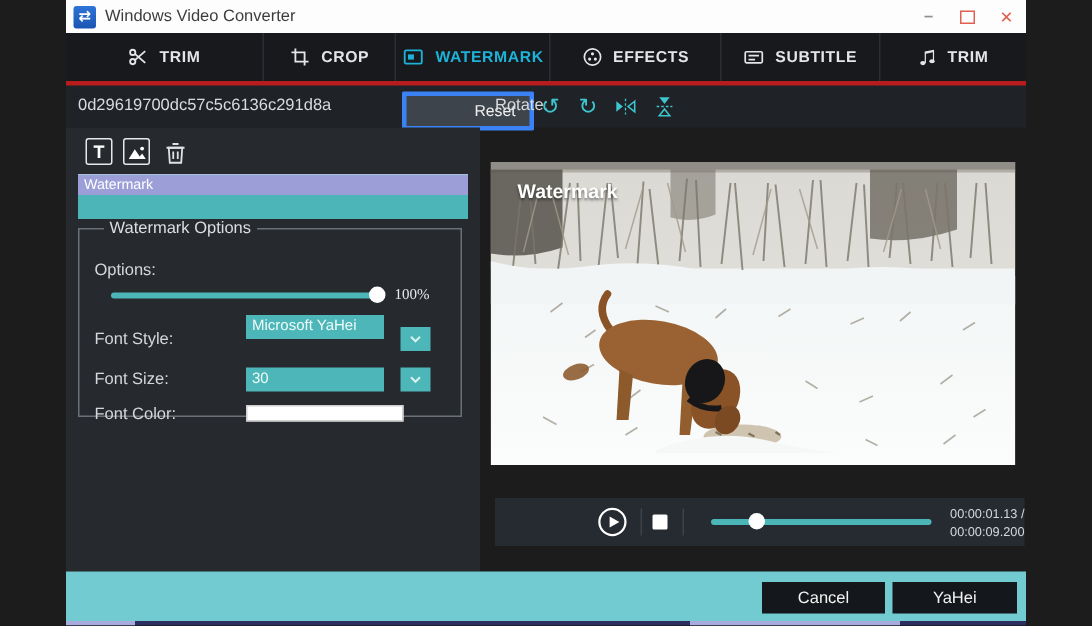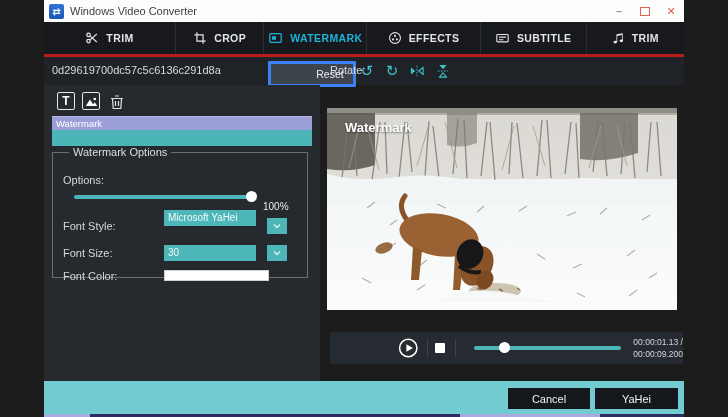--- a/index.html
+++ b/index.html
@@ -54,21 +54,21 @@
   .wm-row{height:13px;background:#9c9ed7;color:#fff;font-size:9.5px;line-height:13px;
     padding-left:4px;cursor:pointer;}
 
   fieldset.options{position:absolute;left:8px;top:61px;width:256px;height:132px;margin:0;
     padding:11px;border:1px solid #6b7077;box-sizing:border-box;}
   fieldset.options legend{font-size:11px;color:#dcdee0;margin-left:5px;padding:0 4px;}
   .opt-label{position:absolute;font-size:11px;color:#d5d7d9;}
   .slider-track{position:absolute;left:21px;top:37px;width:181px;height:4px;background:#4bb5b7;
     border-radius:2px;cursor:pointer;}
   .slider-thumb{position:absolute;top:-4px;width:11px;height:11px;border-radius:50%;background:#fff;}
-  .opacity-value{position:absolute;left:210px;top:43px;font-size:10px;color:#e8eaec;}
+  .opacity-value{position:absolute;left:210px;top:33px;font-size:10px;color:#e8eaec;font-family:Liberation Serif, serif;}
   .dropdown{position:absolute;left:111px;width:92px;height:16px;background:#4cb6b8;
     color:#f0fbfb;font-size:10px;line-height:16px;padding-left:4px;box-sizing:border-box;
     cursor:pointer;}
   .drop-arrow{position:absolute;left:214px;width:20px;height:16px;background:#4cb6b8;
     display:flex;align-items:center;justify-content:center;cursor:pointer;}
   .color-swatch{position:absolute;left:111px;top:112px;width:105px;height:11px;background:#fff;
     border:1px solid #d0d0d0;box-sizing:border-box;cursor:pointer;}
 
   
   .right-area{position:absolute;left:276px;top:85px;width:364px;height:296px;}

